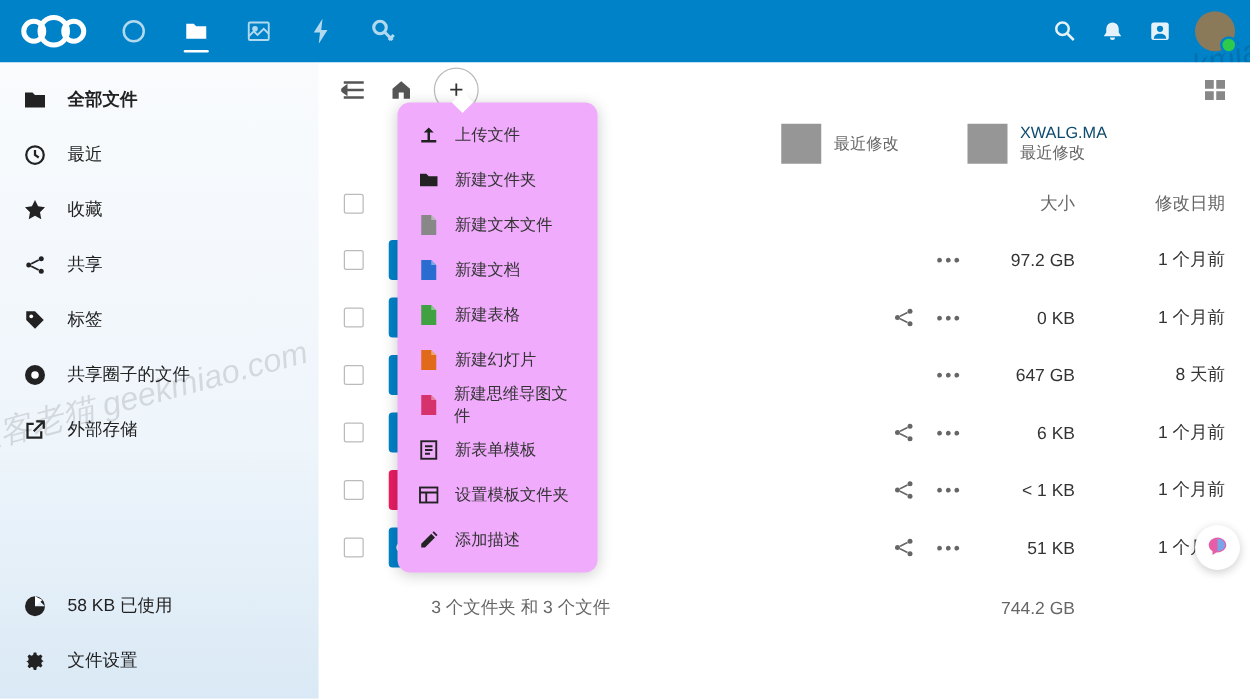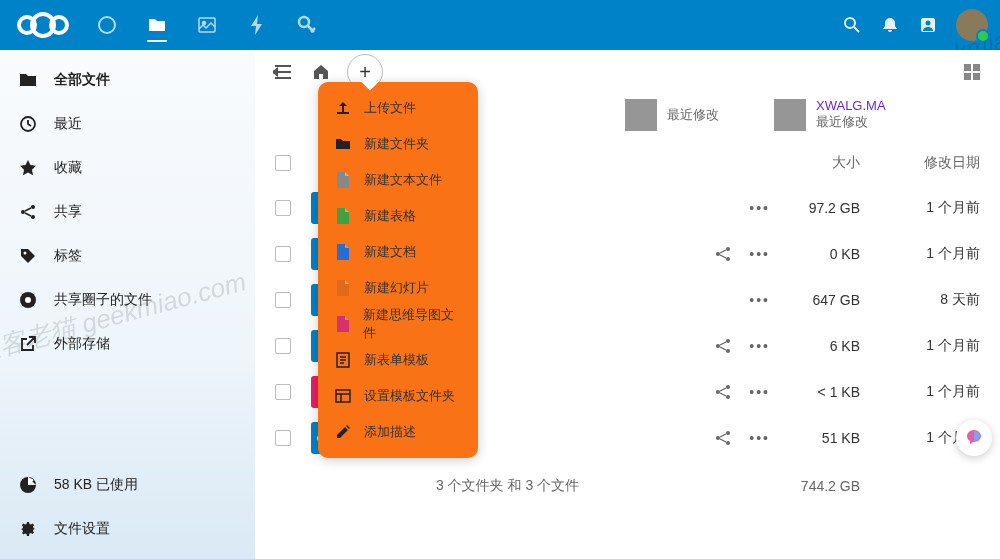--- a/index.html
+++ b/index.html
@@ -24,36 +24,36 @@
 .main{flex:1;background:#fff;display:flex;flex-direction:column;position:relative}
 .toolbar{height:44px;display:flex;align-items:center;padding:0 16px;gap:14px}
 .tb-icon{width:24px;height:24px;display:flex;align-items:center;justify-content:center;cursor:pointer;color:#555}
 .add-btn{width:36px;height:36px;border:1px solid #bbb;border-radius:50%;display:flex;align-items:center;justify-content:center;cursor:pointer;color:#333;font-size:20px;font-weight:300}
 .view-grid{margin-left:auto}
 .content{flex:1;position:relative;overflow:hidden}
 .recent-row{display:flex;gap:55px;padding:4px 20px 10px 370px}
 .recent-item{display:flex;align-items:center;gap:10px}
 .recent-thumb{width:32px;height:32px;background:#969696}
 .recent-text{font-size:13px;color:#666}
-.recent-text .name{color:#6d28d9;font-weight:500}
+.recent-text .name{color:#0c4a6e;font-weight:500}
 .list-header{display:flex;align-items:center;height:44px;padding:0 20px;color:#666;font-size:14px}
 .chk{width:16px;height:16px;border:1px solid #bbb;border-radius:2px;margin-right:20px}
 .col-name{flex:1}
 .col-size{width:90px;text-align:right}
 .col-date{width:100px;text-align:right;margin-left:20px}
 .file-row{display:flex;align-items:center;height:46px;padding:0 20px;font-size:14px;color:#333}
 .file-thumb{width:32px;height:32px;background:#0082c9;margin-right:12px;border-radius:3px}
 .file-thumb.img{background:#e91e63}
 .file-thumb.nc{background:#0082c9;display:flex;align-items:center;justify-content:center;color:#fff;font-size:8px}
 .file-name{flex:1}
 .file-actions{display:flex;gap:18px;color:#666;align-items:center}
 .act{cursor:pointer}
 .summary-row{display:flex;align-items:center;height:50px;padding:0 20px;color:#666;font-size:14px}
-.summary-row .col-name{text-align:center;padding-left:70px}
-.menu{position:absolute;left:318px;top:82px;width:160px;background:#f97316;border-radius:10px;box-shadow:0 2px 12px rgba(0,0,0,.2);padding:8px 0;z-index:10}
+.summary-row .col-name{text-align:left;padding-left:70px}
+.menu{position:absolute;left:318px;top:82px;width:160px;background:#f0abfc;border-radius:10px;box-shadow:0 2px 12px rgba(0,0,0,.2);padding:8px 0;z-index:10}
 .menu::before{content:"";position:absolute;top:-6px;left:46px;width:12px;height:12px;background:#fff;transform:rotate(45deg)}
 .menu-item{display:flex;align-items:center;height:36px;padding:0 16px;cursor:pointer;font-size:13px;color:#333}
 .menu-item .mic{width:18px;height:18px;margin-right:12px;display:flex;align-items:center;justify-content:center}
 .wm{position:absolute;color:rgba(0,0,0,.12);font-size:26px;font-style:italic;transform:rotate(-15deg);pointer-events:none;white-space:nowrap}
 .fab{position:absolute;right:8px;top:420px;width:36px;height:36px;border-radius:50%;background:#fff;box-shadow:0 2px 8px rgba(0,0,0,.2);display:flex;align-items:center;justify-content:center}
 svg{display:block}
 </style>
 </head>
 <body>
 
@@ -392,35 +392,35 @@
       <span class="mic">
         <svg width="14" height="16" viewBox="0 0 14 16" fill="#888">
           <path d="M1 0h8l4 4v12H1z"></path>
           <path d="M9 0v4h4" fill="#fff" opacity=".4"></path>
         </svg>
       </span>
       <span>新建文本文件</span>
     </div>
     <div class="menu-item">
       <span class="mic">
+        <svg width="14" height="16" viewBox="0 0 14 16" fill="#2a6dd0">
+          <path d="M1 0h8l4 4v12H1z"></path>
+          <path d="M9 0v4h4" fill="#fff" opacity=".4"></path>
+        </svg>
+      </span>
+      <span>新建文档</span>
+    </div>
+    <div class="menu-item">
+      <span class="mic">
         <svg width="14" height="16" viewBox="0 0 14 16" fill="#3fa142">
           <path d="M1 0h8l4 4v12H1z"></path>
           <path d="M9 0v4h4" fill="#fff" opacity=".4"></path>
         </svg>
       </span>
       <span>新建表格</span>
-    </div>
-    <div class="menu-item">
-      <span class="mic">
-        <svg width="14" height="16" viewBox="0 0 14 16" fill="#2a6dd0">
-          <path d="M1 0h8l4 4v12H1z"></path>
-          <path d="M9 0v4h4" fill="#fff" opacity=".4"></path>
-        </svg>
-      </span>
-      <span>新建文档</span>
     </div>
     <div class="menu-item">
       <span class="mic">
         <svg width="14" height="16" viewBox="0 0 14 16" fill="#e06a1a">
           <path d="M1 0h8l4 4v12H1z"></path>
           <path d="M9 0v4h4" fill="#fff" opacity=".4"></path>
         </svg>
       </span>
       <span>新建幻灯片</span>
     </div>

